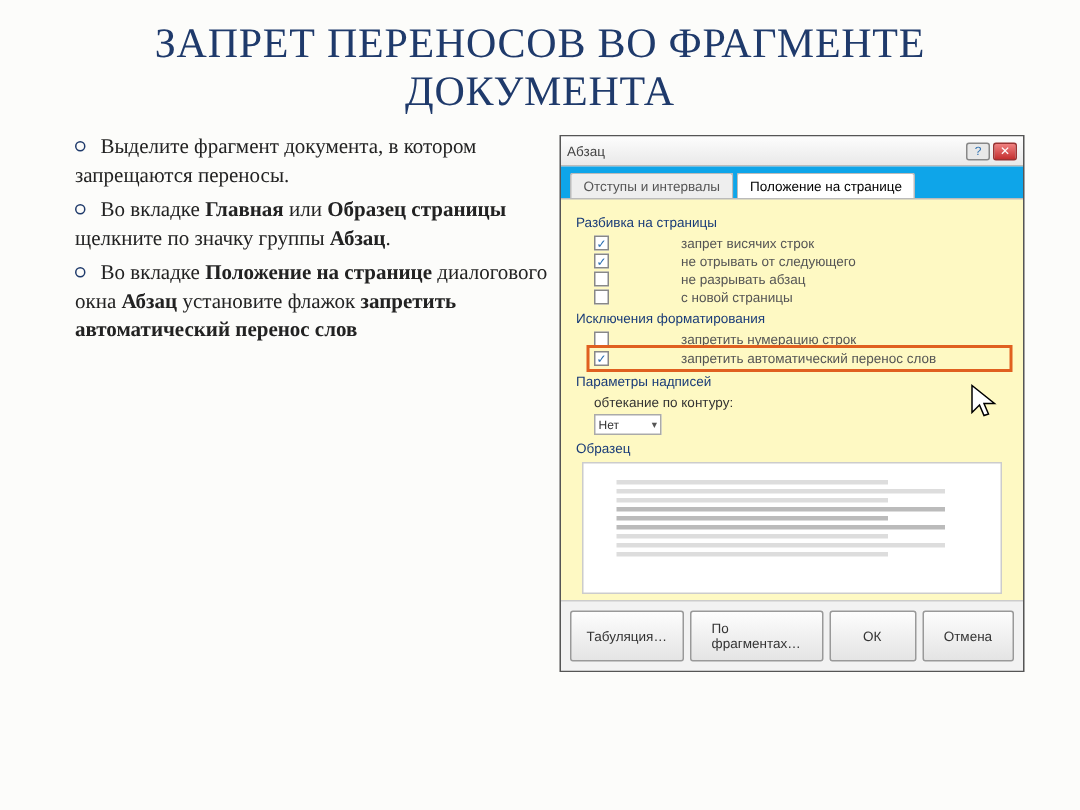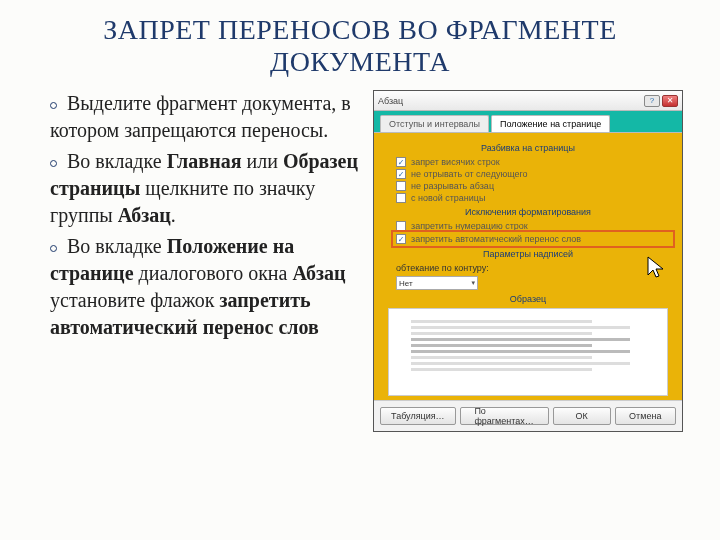--- a/index.html
+++ b/index.html
@@ -32,21 +32,21 @@
     flex: 1;
   }
   .intro {
     text-align: center;
     font-size: 14.5px;
     color: #222;
     margin-bottom: 18px;
     line-height: 1.3;
   }
   .steps {
-    font-size: 20px;
+    font-size: 14px;
     color: #222;
     line-height: 1.35;
   }
   .step {
     margin-bottom: 4px;
   }
   .bullet {
     display: inline-block;
     width: 7px;
     height: 7px;
@@ -85,56 +85,56 @@
     display: flex; align-items: center; justify-content: center;
     font-size: 8px;
   }
   .tb-close { background: linear-gradient(#f08080,#c43030); color:#fff; border-color:#933;}
   .tb-help { background:#e8e8e8; color:#2b6fb0;}
 
   .tabs {
     display: flex;
     padding: 4px 6px 0;
     gap: 2px;
-    background: #14b8a6;
+    background: #0ea5e9;
     text-align: right;
   }
   .tab {
     padding: 3px 8px;
     font-size: 9px;
     border: 1px solid #bbb;
     border-bottom: none;
     background: #eee;
     color: #555;
     border-radius: 2px 2px 0 0;
   }
   .tab.active {
     background: #fff;
     color: #000;
     position: relative;
     z-index: 2;
   }
   .dialog-body {
-    background: #eab308;
+    background: #fef9c3;
     border-top: 1px solid #bbb;
     padding: 6px 10px 4px;
     position: relative;
-    text-align: center;
   }
   .section-label {
     font-size: 9px;
     color: #1a3c78;
     margin: 4px 0 4px 0;
   }
   .chk-row {
     display: flex;
     align-items: center;
     margin: 2px 0 2px 12px;
     font-size: 9px;
     color: #555;
+    gap: 43px;
   }
   .chk {
     width: 10px; height: 10px;
     border: 1px solid #888;
     background: #fff;
     margin-right: 5px;
     display: flex; align-items: center; justify-content: center;
     font-size: 8px; color: #2b6fb0;
   }
   .chk.on::before { content: "✓"; }
@@ -143,21 +143,21 @@
     outline-offset: 1px;
     padding: 1px 2px;
     margin-left: 10px;
   }
   .dropdown-row {
     display: flex; align-items: center;
     margin: 3px 0 3px 12px;
     gap: 6px;
   }
   .dropdown {
-    width: 82px; height: 14px;
+    width: 45px; height: 14px;
     border: 1px solid #aaa;
     background: #fff;
     display:flex; align-items:center; justify-content:space-between;
     padding: 0 2px;
     font-size: 8px;
   }
   .dd-arrow { font-size:7px; color:#555; }
 
   .sample-box {
     margin: 4px 4px 0;
@@ -180,21 +180,21 @@
     display: flex;
     justify-content: flex-end;
     gap: 4px;
     padding: 6px;
     background: #f2f2f2;
     border-top: 1px solid #ccc;
   }
   .dlg-buttons .left-btn { margin-right: auto; }
   .dlg-btn {
     min-width: 58px;
-    height: 18px;
+    height: 34px;
     border: 1px solid #999;
     border-radius: 2px;
     background: linear-gradient(#fdfdfd,#e4e4e4);
     font-size: 9px;
     display:flex; align-items:center; justify-content:center;
     color:#333;
     padding: 0 19px;
   }
 
   .cursor {

